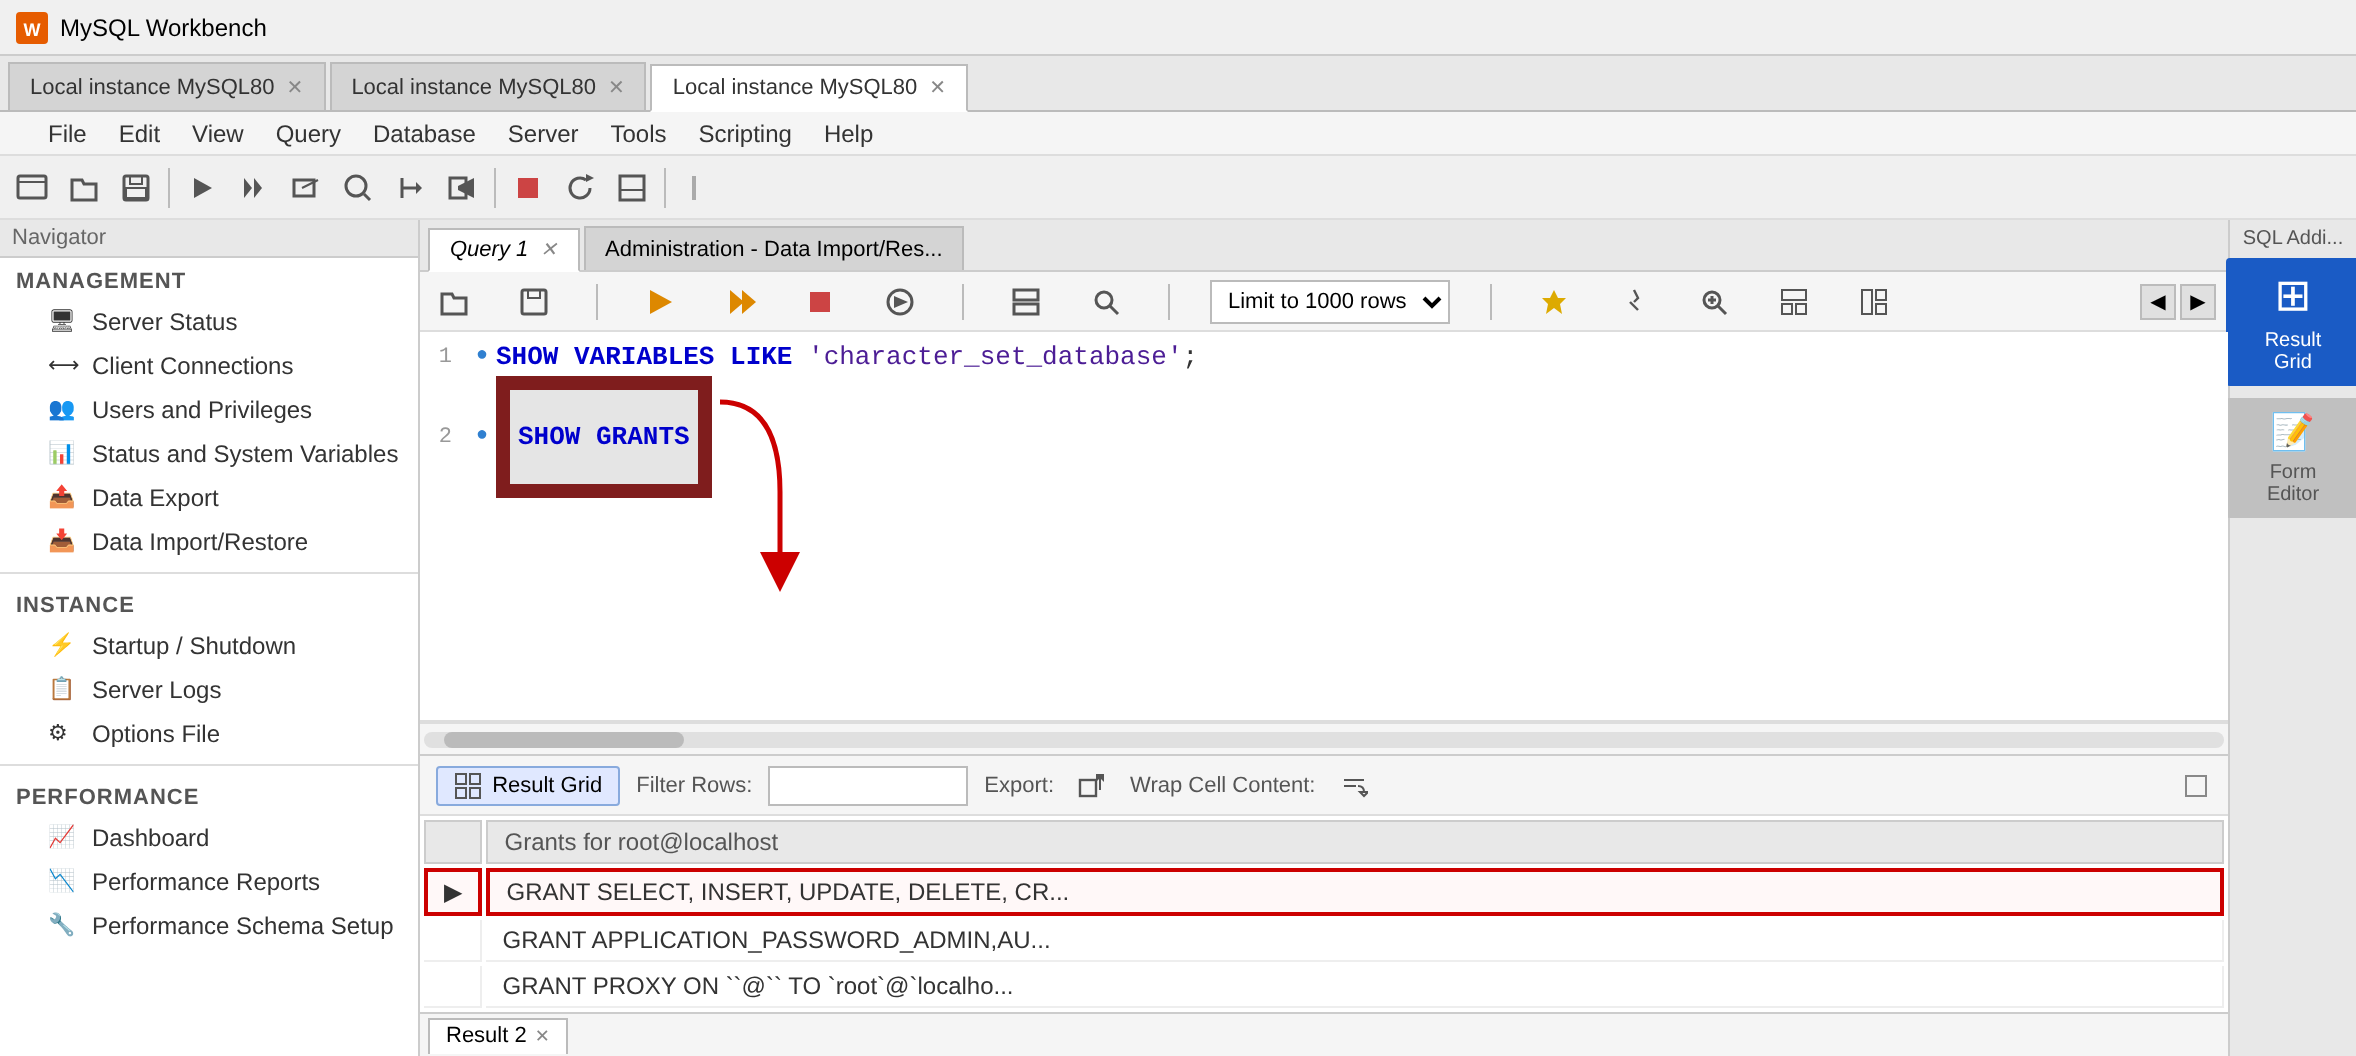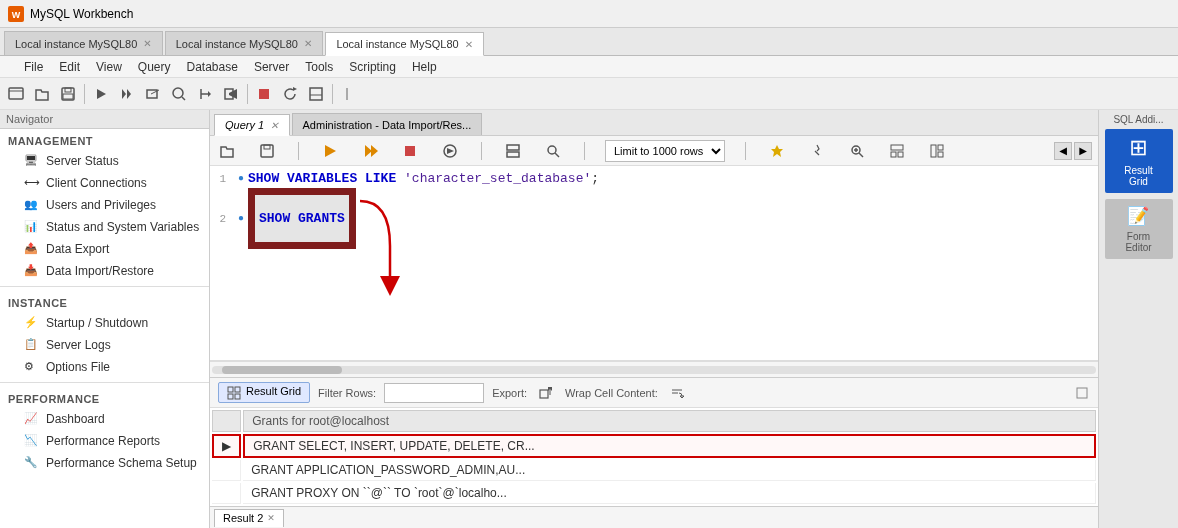--- a/index.html
+++ b/index.html
@@ -76,21 +76,21 @@
     .wrap-label { font-size: 11px; color: #555; }
 
     
     #result-table { width: 100%; font-size: 12px; }
     #result-table th { background: #e8e8e8; padding: 3px 8px; text-align: left; border: 1px solid #ccc; font-weight: normal; color: #555; font-size: 12px; }
     #result-table td { padding: 3px 8px; border-bottom: 1px solid #eee; border-right: 1px solid #eee; color: #333; }
     .row-highlight td { border: 2px solid #cc0000 !important; background: #fff8f8 !important; }
     .row-arrow { width: 16px; text-align: center; color: #555; }
 
     
-    #right-panel { width: 80px; background: #e8e8e8; border-left: 1px solid #ccc; display: flex; flex-direction: column; gap: 2px; padding: 2px; align-items: center; }
+    #right-panel { width: 64px; background: #e8e8e8; border-left: 1px solid #ccc; display: flex; flex-direction: column; gap: 2px; padding: 2px; align-items: center; }
     .right-btn { width: 68px; min-height: 60px; background: #3a7bd5; border: none; cursor: pointer; display: flex; flex-direction: column; align-items: center; justify-content: center; color: #fff; font-size: 10px; text-align: center; gap: 4px; border-radius: 2px; padding: 6px; }
     .right-btn.active { background: #1a5bc5; }
     .right-btn-secondary { width: 68px; min-height: 50px; background: #c0c0c0; border: none; cursor: pointer; display: flex; flex-direction: column; align-items: center; justify-content: center; color: #555; font-size: 10px; text-align: center; gap: 4px; border-radius: 2px; padding: 6px; margin-top: 4px; }
 
     
     .icon-server::before { content: '🖥'; font-size: 11px; }
     .icon-connection::before { content: '⟷'; font-size: 11px; }
     .icon-users::before { content: '👥'; font-size: 11px; }
     .icon-var::before { content: '📊'; font-size: 11px; }
     .icon-export::before { content: '📤'; font-size: 11px; }

